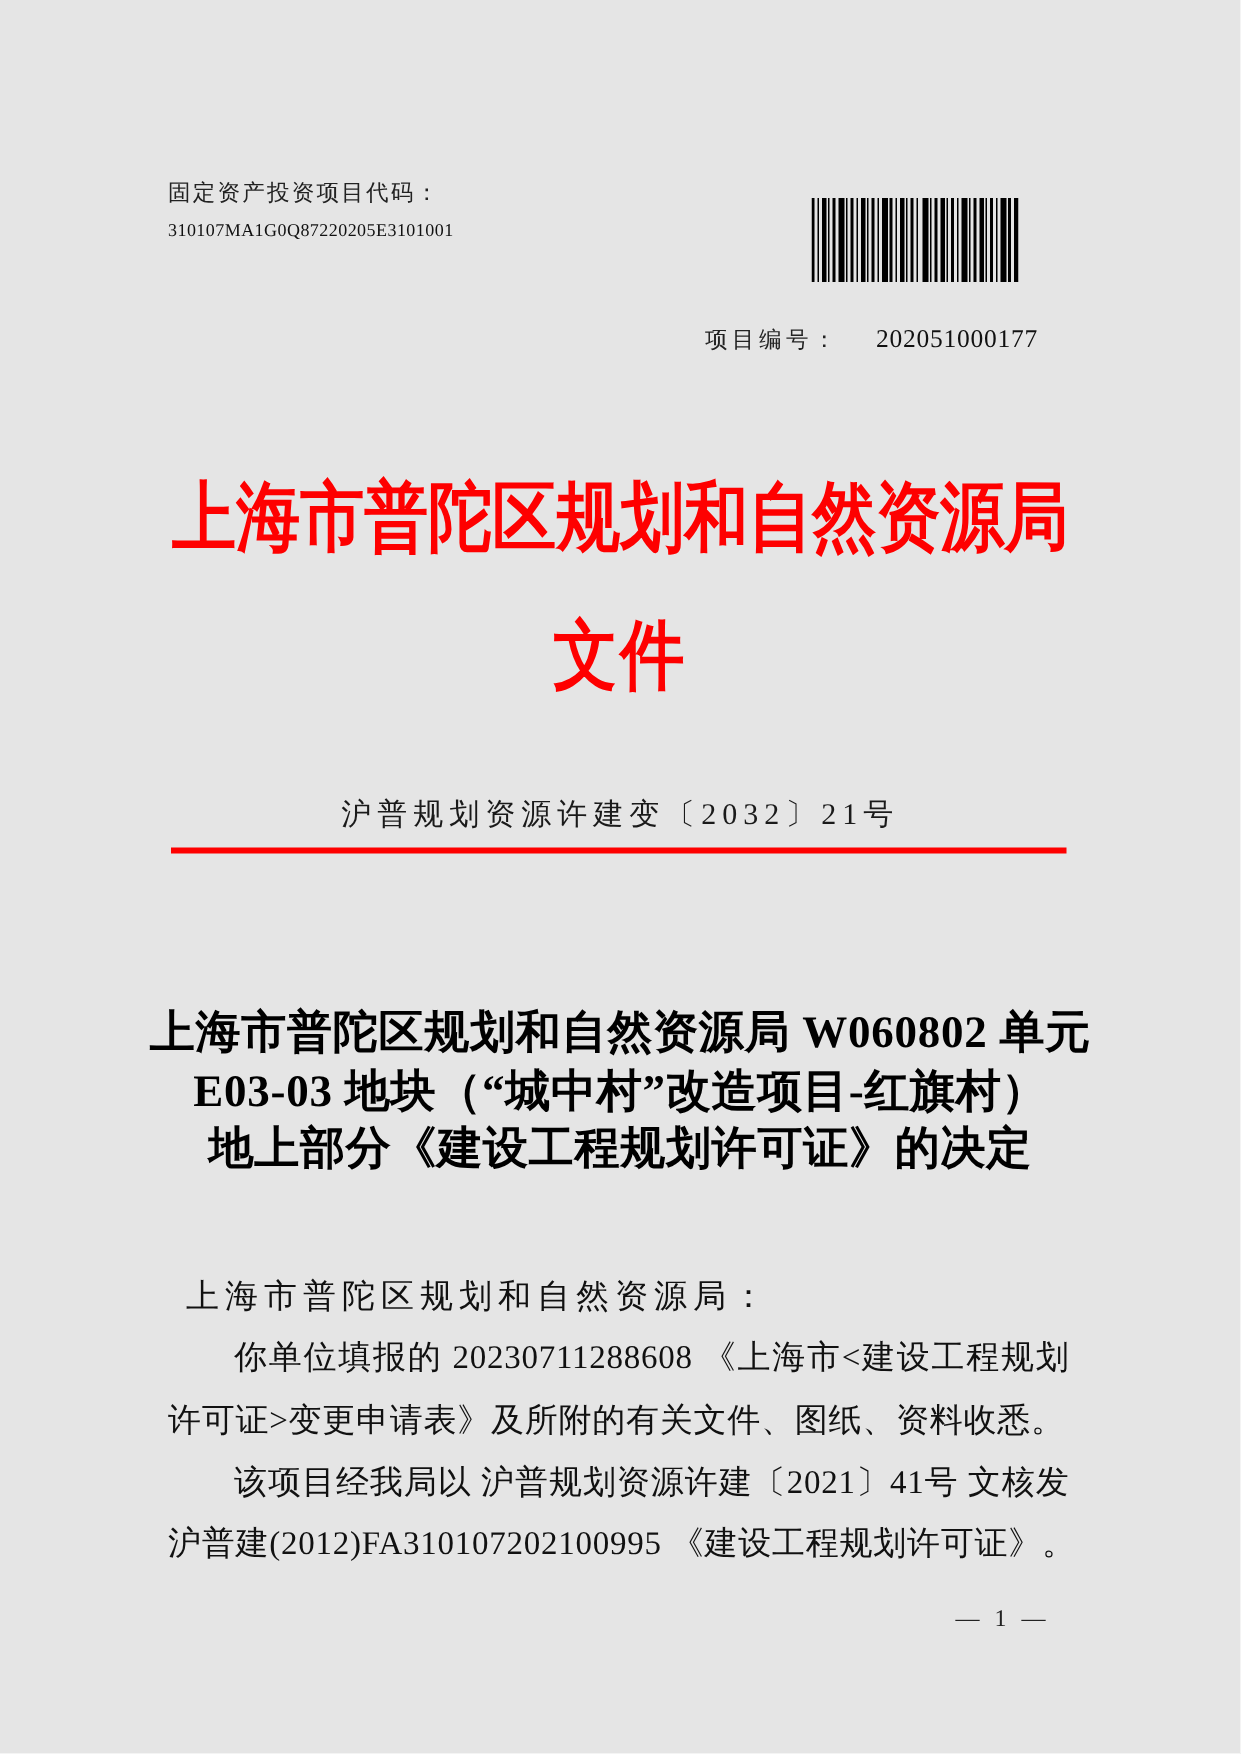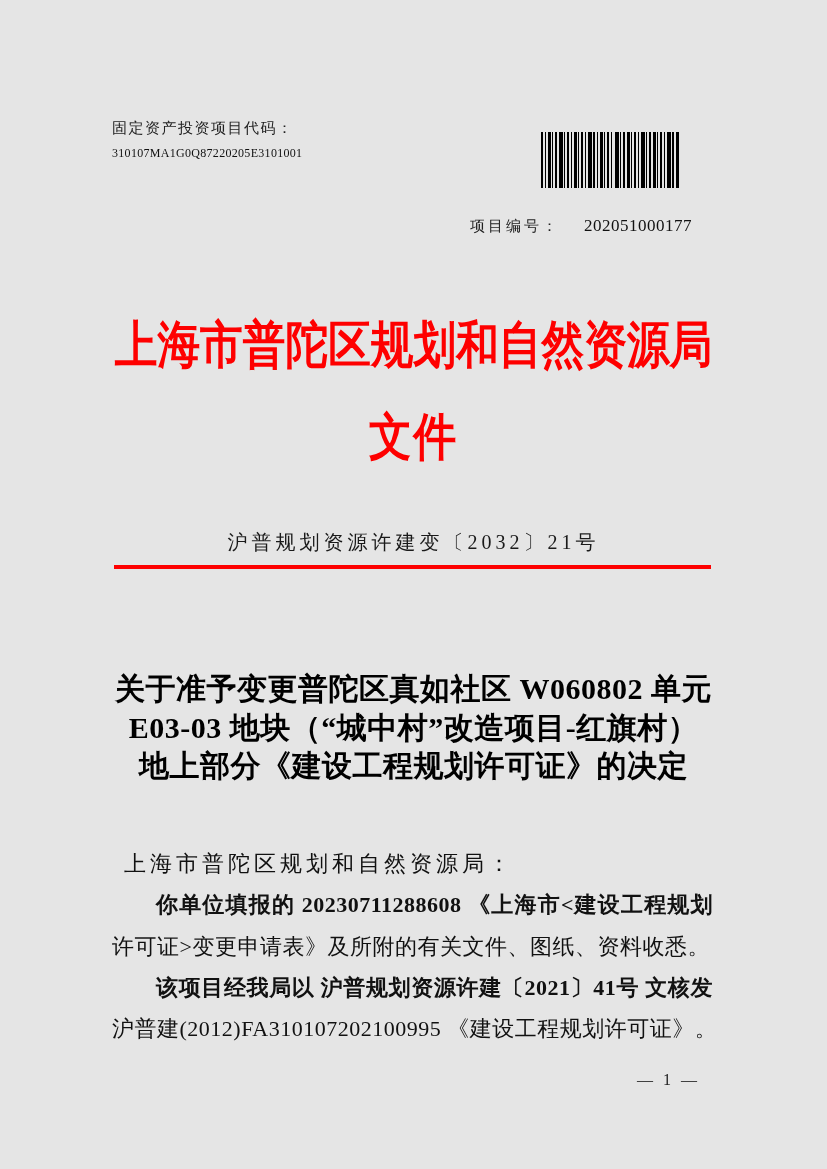--- a/index.html
+++ b/index.html
@@ -134,21 +134,21 @@
   .bodyline.salutation {
     padding-left: 12px;
     letter-spacing: 4px;
   }
   .bodyline.fill {
     white-space: normal;
     text-align: justify;
     text-align-last: justify;
     letter-spacing: 0.5px;
   }
-  .bodyline.indent { text-indent: 44px; font-weight: bold; }
+  .bodyline.indent { text-indent: 44px; }
   .bodyline.flush { letter-spacing: 0.5px; }
 
   
   .pageno {
     position: absolute;
     top: 1071px;
     right: 127px;
     font-size: 16px;
     letter-spacing: 3px;
     color: #222;
@@ -212,21 +212,21 @@
   </div>
 
   <div class="red-title line1">上海市普陀区规划和自然资源局</div>
   <div class="red-title line2">文件</div>
 
   <div class="docnum">沪普规划资源许建变〔2032〕21号</div>
 
   <div class="redline"></div>
 
   <div class="subject">
-    <div>关于准予变更普陀区真如社区 W060802 单元</div>
+    <div>上海市普陀区规划和自然资源局 W060802 单元</div>
     <div>E03-03 地块（“城中村”改造项目-红旗村）</div>
     <div>地上部分《建设工程规划许可证》的决定</div>
   </div>
 
   <div class="body-block">
     <div class="bodyline salutation">上海市普陀区规划和自然资源局：</div>
     <div class="bodyline fill indent">你单位填报的 20230711288608 《上海市&lt;建设工程规划</div>
     <div class="bodyline flush">许可证&gt;变更申请表》及所附的有关文件、图纸、资料收悉。</div>
     <div class="bodyline fill indent">该项目经我局以 沪普规划资源许建〔2021〕41号 文核发</div>
     <div class="bodyline flush">沪普建(2012)FA310107202100995 《建设工程规划许可证》。</div>

